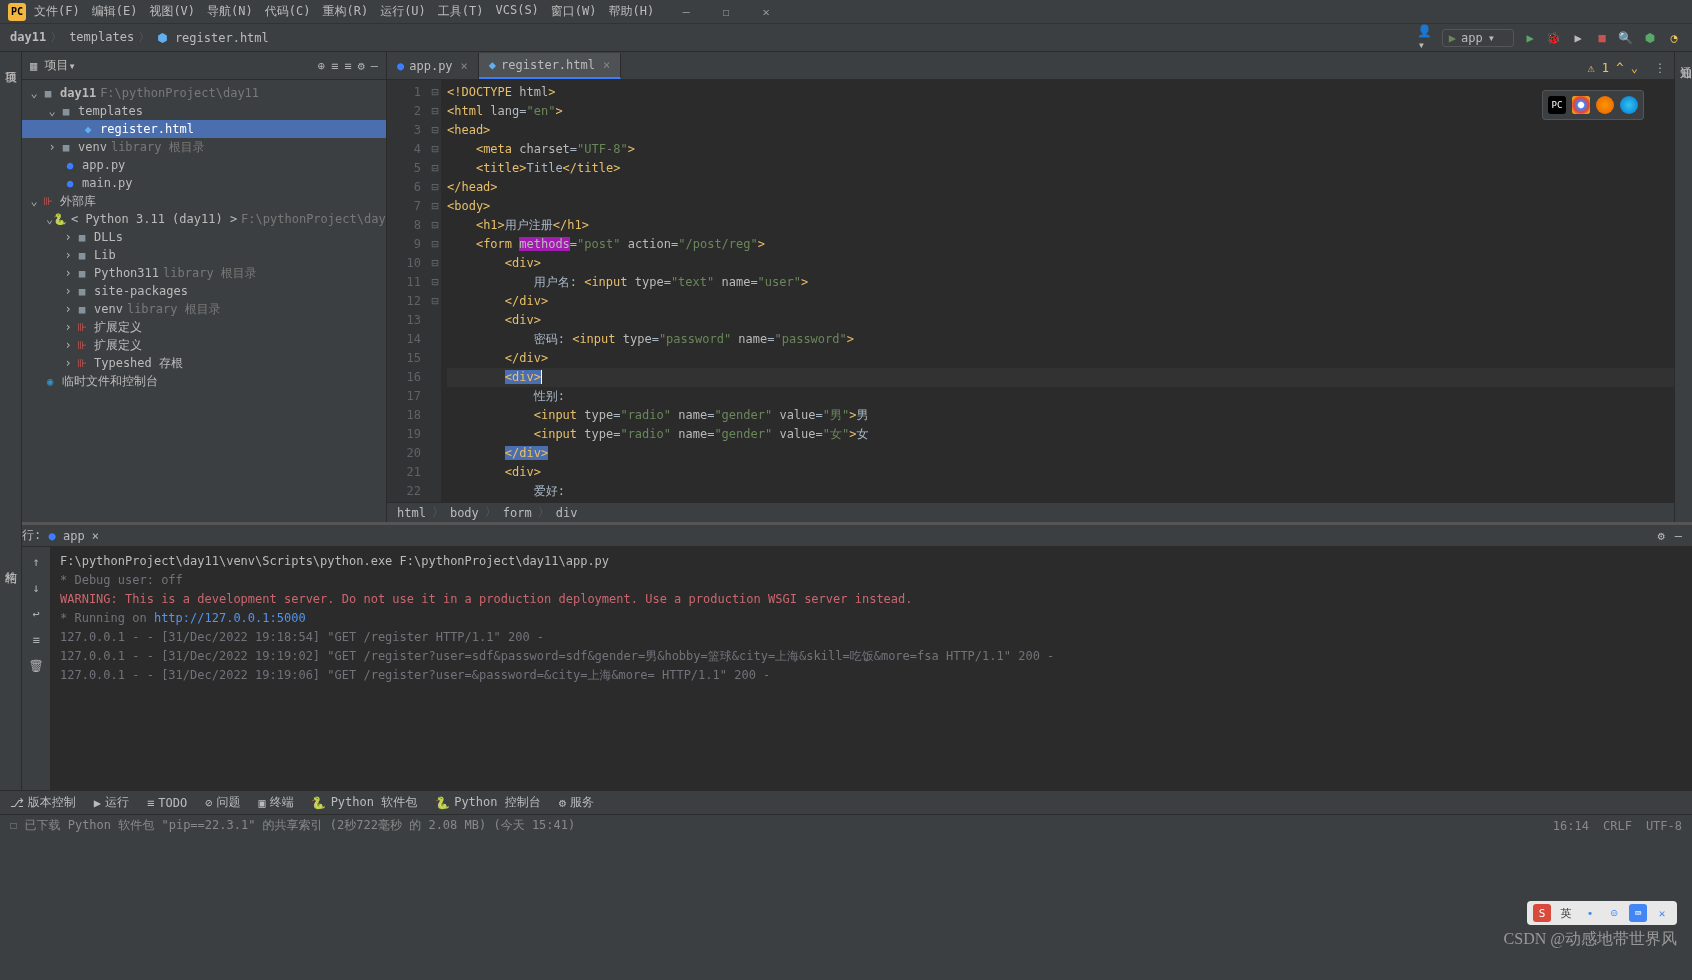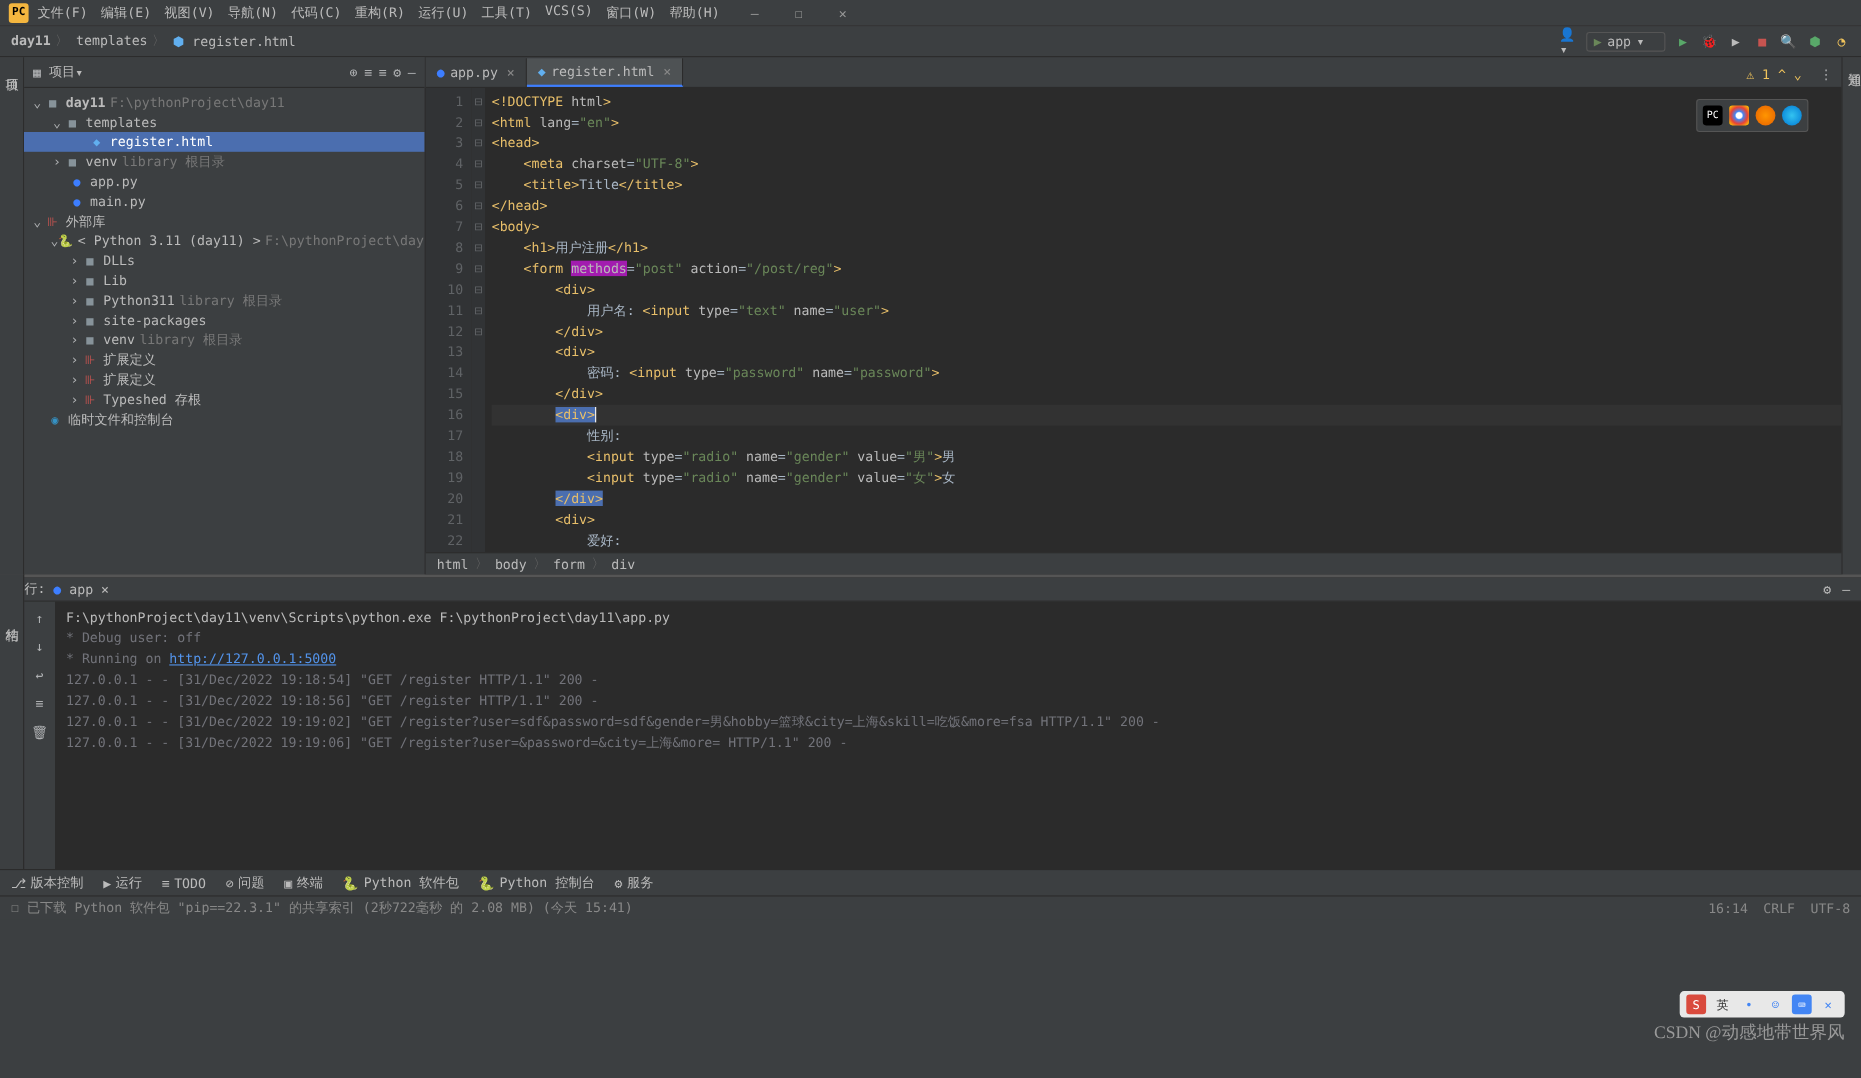--- a/index.html
+++ b/index.html
@@ -54,21 +54,21 @@
 .run-panel{height:268px;background:#2B2B2B;border-top:3px solid #555;display:flex;flex-direction:column}
 .run-header{height:22px;background:#3C3F41;display:flex;align-items:center;padding:0 10px;color:#BBB;border-bottom:1px solid #2B2B2B}
 .run-header .ic{margin-left:auto;cursor:pointer}
 .run-body{flex:1;display:flex}
 .run-tools{width:50px;background:#3C3F41;display:flex;flex-direction:column;padding:4px;gap:4px}
 .run-tools .tl{width:22px;height:22px;cursor:pointer;display:flex;align-items:center;justify-content:center;color:#AFB1B3}
 .run-tools .row{display:flex;gap:2px}
 .console{flex:1;padding:5px 10px;font-family:Consolas,monospace;font-size:13px;line-height:19px;color:#BBB;overflow:auto}
 .console .warn{color:#CC666E}
 .console .info{color:#72737A}
-.console .link{color:#5394EC;text-decoration:underline}
+.console .link{color:#5394EC;}
 .console .log{color:#72737A}
 .bottom-bar{height:24px;background:#3C3F41;display:flex;align-items:center;padding:0 10px;border-top:1px solid #2B2B2B;color:#BBB;font-size:11px}
 .bottom-bar .tool{margin-right:18px;cursor:pointer;display:flex;align-items:center;gap:4px}
 .status-bar{height:22px;background:#3C3F41;display:flex;align-items:center;padding:0 10px;color:#888;font-size:11px;border-top:1px solid #2B2B2B}
 .status-bar .right{margin-left:auto;display:flex;gap:14px}
 .watermark{position:absolute;right:15px;bottom:30px;color:#999;font-size:16px;font-family:"Microsoft YaHei"}
 .ime-bar{position:absolute;right:15px;bottom:55px;background:#E8E8E8;padding:3px 6px;border-radius:4px;display:flex;gap:6px;align-items:center}
 .ime-bar .s{width:18px;height:18px;border-radius:3px;display:flex;align-items:center;justify-content:center;font-size:11px}
 .runbox{background:#3C3F41;border:1px solid #555;padding:1px 18px 1px 6px;border-radius:3px;display:flex;align-items:center;gap:5px}
 .warn-badge{color:#F2C55C}
@@ -335,23 +335,23 @@
           <div class="tl">≡</div>
         </div>
    <div class="row">
           <div class="tl">🖶</div>
           <div class="tl">🗑</div>
         </div>
   </div>
   <div class="console" id="console">
         <div class="">F:\pythonProject\day11\venv\Scripts\python.exe F:\pythonProject\day11\app.py</div>
         <div class="info"> * Debug user: off</div>
+        <div class="warn">WARNING: This is a development server. Do not use it in a production deployment. Use a production WSGI server instead.</div>
         <div class="info"> * Running on <span class="link">http://127.0.0.1:5000</span></div>
         <div class="log">127.0.0.1 - - [31/Dec/2022 19:18:54] "GET /register HTTP/1.1" 200 -</div>
-        <div class="log">127.0.0.1 - - [31/Dec/2022 19:18:56] "GET /register HTTP/1.1" 200 -</div>
         <div class="log">127.0.0.1 - - [31/Dec/2022 19:19:02] "GET /register?user=sdf&amp;password=sdf&amp;gender=男&amp;hobby=篮球&amp;city=上海&amp;skill=吃饭&amp;more=fsa HTTP/1.1" 200 -</div>
         <div class="log">127.0.0.1 - - [31/Dec/2022 19:19:06] "GET /register?user=&amp;password=&amp;city=上海&amp;more= HTTP/1.1" 200 -</div>
       </div>
  </div>
 </div>
 
 <div style="position:absolute;left:0;top:522px;width:22px;height:268px;background:#3C3F41;border-right:1px solid #2B2B2B">
  <div style="writing-mode:vertical-rl;padding:40px 2px;cursor:pointer">结构</div>
 </div>
 

